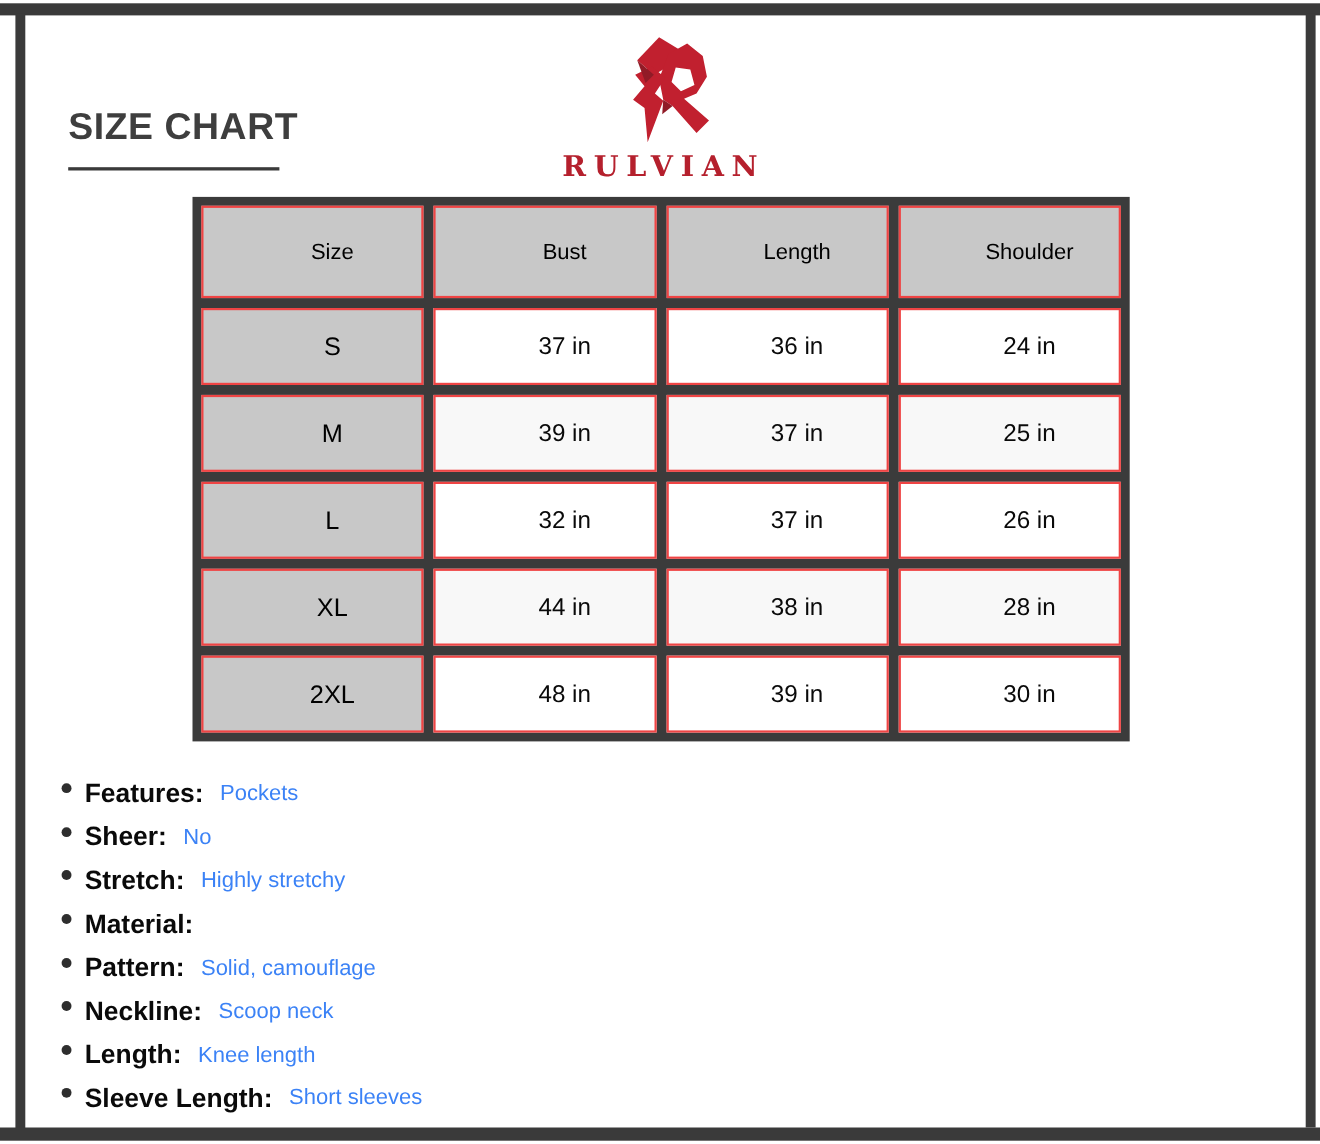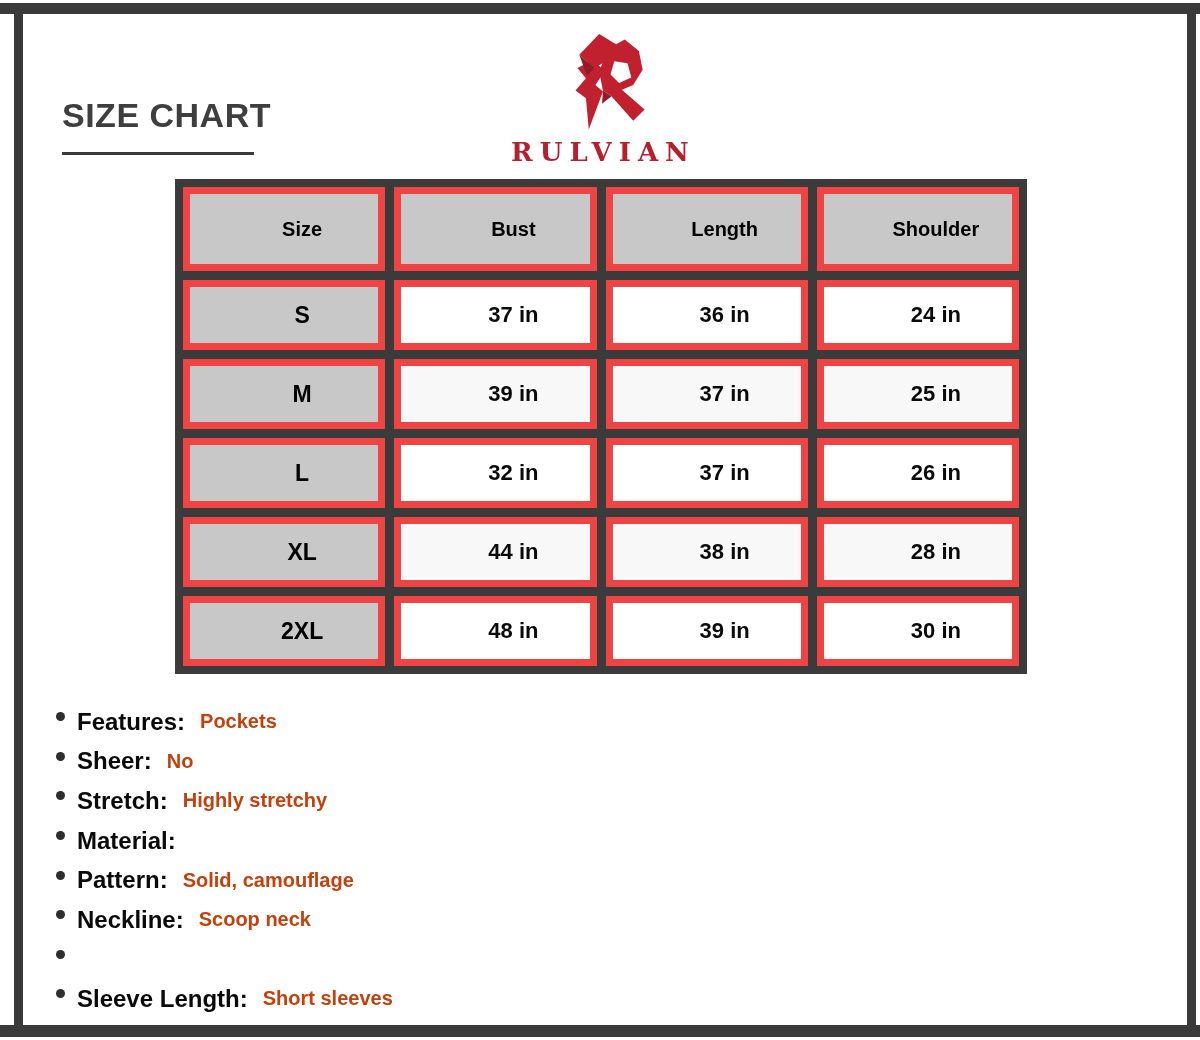--- a/index.html
+++ b/index.html
@@ -63,23 +63,23 @@
     padding: 8px;
     display: grid;
     grid-template-columns: repeat(4, 1fr);
     grid-template-rows: 84px repeat(5, 70px);
     gap: 9px;
   }
   .cell {
     display: flex;
     align-items: center;
     justify-content: center;
-    border: 7px solid #ef4444;
+    border: 2px solid #ef4444;
     box-sizing: border-box;
-    font-weight: bold;
+    font-weight: normal;
     color: #000000;
     padding-left: 36px;
   }
   .cell.head  { background: #c8c8c8; font-size: 20px; }
   .cell.sizec { background: #c8c8c8; font-size: 23px; }
   .cell.val   { background: #ffffff; font-size: 22px; color: #0a0a0a; }
   .cell.val.alt { background: #f8f8f8; }
 
   
   .details {
@@ -95,21 +95,21 @@
   .bullet {
     width: 9px; height: 9px;
     border-radius: 50%;
     background: #2e2e2e;
     margin-right: 12px;
     margin-top: -10px;
     flex: 0 0 auto;
   }
   .detail-text { display: flex; align-items: center; }
   .detail-label { font-size: 24px; font-weight: bold; color: #0a0a0a; }
-  .detail-value { font-size: 20px; font-weight: bold; color: #c2410c; margin-left: 15px; }
+  .detail-value { font-size: 20px; font-weight: normal; color: #3b82f6; margin-left: 15px; }
 </style>
 </head>
 <body>
 
 <div class="canvas">
 
   <div class="frame-top"></div>
   <div class="frame-bottom"></div>
   <div class="frame-left"></div>
   <div class="frame-right"></div>
@@ -200,20 +200,24 @@
     </li>
     <li>
       <span class="bullet"></span>
       <span class="detail-text">
         <span class="detail-label">Neckline:</span>
         <span class="detail-value">Scoop neck</span>
       </span>
     </li>
     <li>
       <span class="bullet"></span>
+      <span class="detail-text">
+        <span class="detail-label">Length:</span>
+        <span class="detail-value">Knee length</span>
+      </span>
     </li>
     <li>
       <span class="bullet"></span>
       <span class="detail-text">
         <span class="detail-label">Sleeve Length:</span>
         <span class="detail-value">Short sleeves</span>
       </span>
     </li>
   </ul>
 

